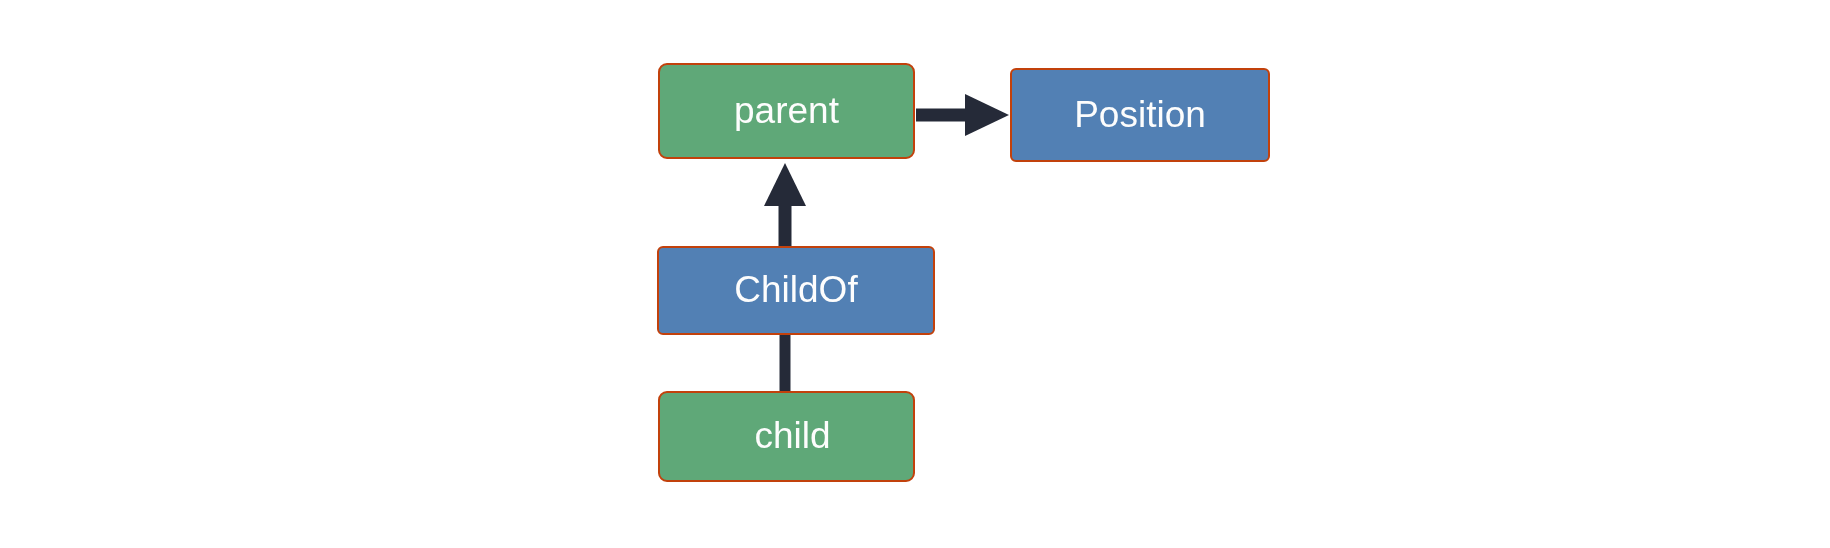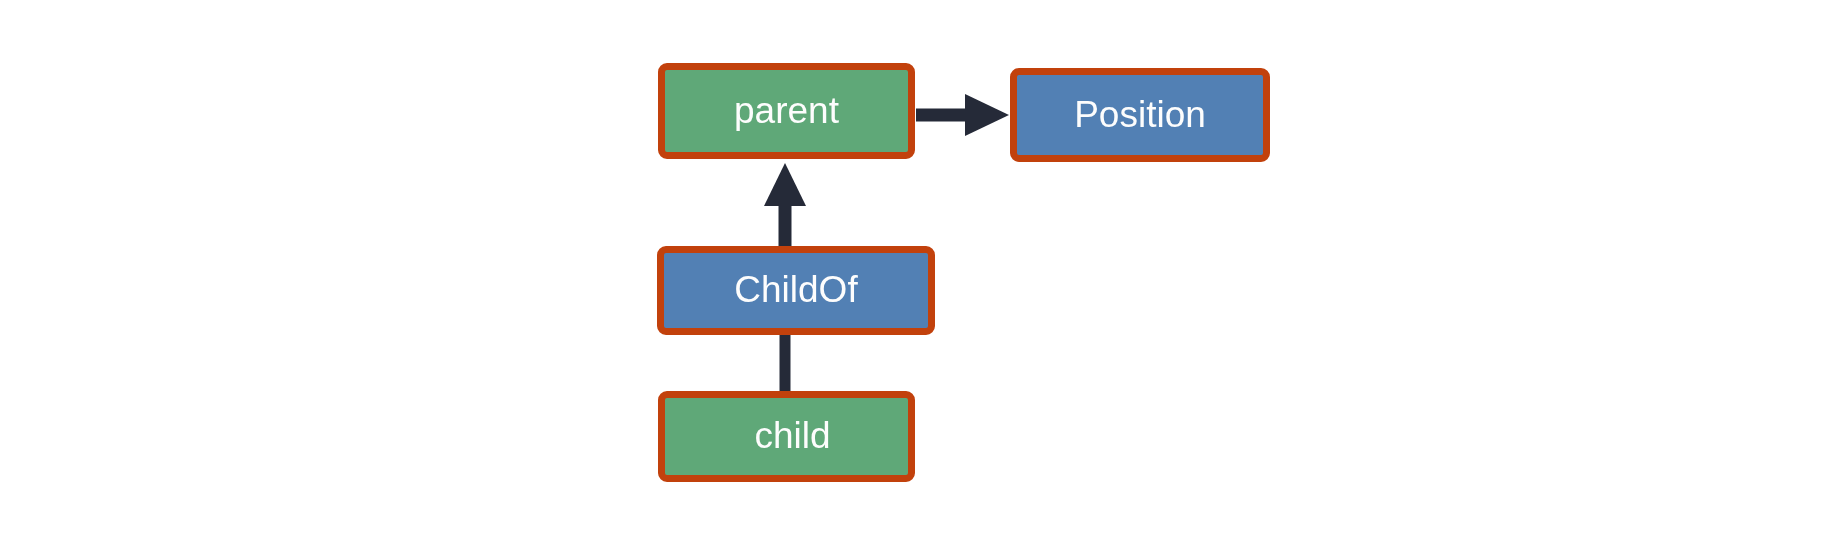--- a/index.html
+++ b/index.html
@@ -25,36 +25,37 @@
     width: 1830px;
     height: 548px;
     pointer-events: none;
   }
   .node {
     position: absolute;
     box-sizing: border-box;
     display: flex;
     align-items: center;
     justify-content: center;
-    border: 7px solid #c2410c;
+    border: 2px solid #c2410c;
     border-radius: 9px;
     color: #fdfdfd;
     font-family: "Liberation Sans", sans-serif;
     font-size: 37px;
     font-weight: 400;
     line-height: 1;
     letter-spacing: 0px;
     white-space: nowrap;
     user-select: none;
   }
   .node.entity {
     background: #5fa878;
   }
   .node.component {
     background: #5280b4;
+    border-radius: 6px;
   }
   .node-label {
     display: block;
     transform: translateY(-1px);
   }
 
   
   .n-parent   { left: 658px; top: 63px;  width: 257px; height: 96px; }
   .n-position { left: 1010px; top: 68px; width: 260px; height: 94px; }
   .n-childof  { left: 657px; top: 246px; width: 278px; height: 89px; }

